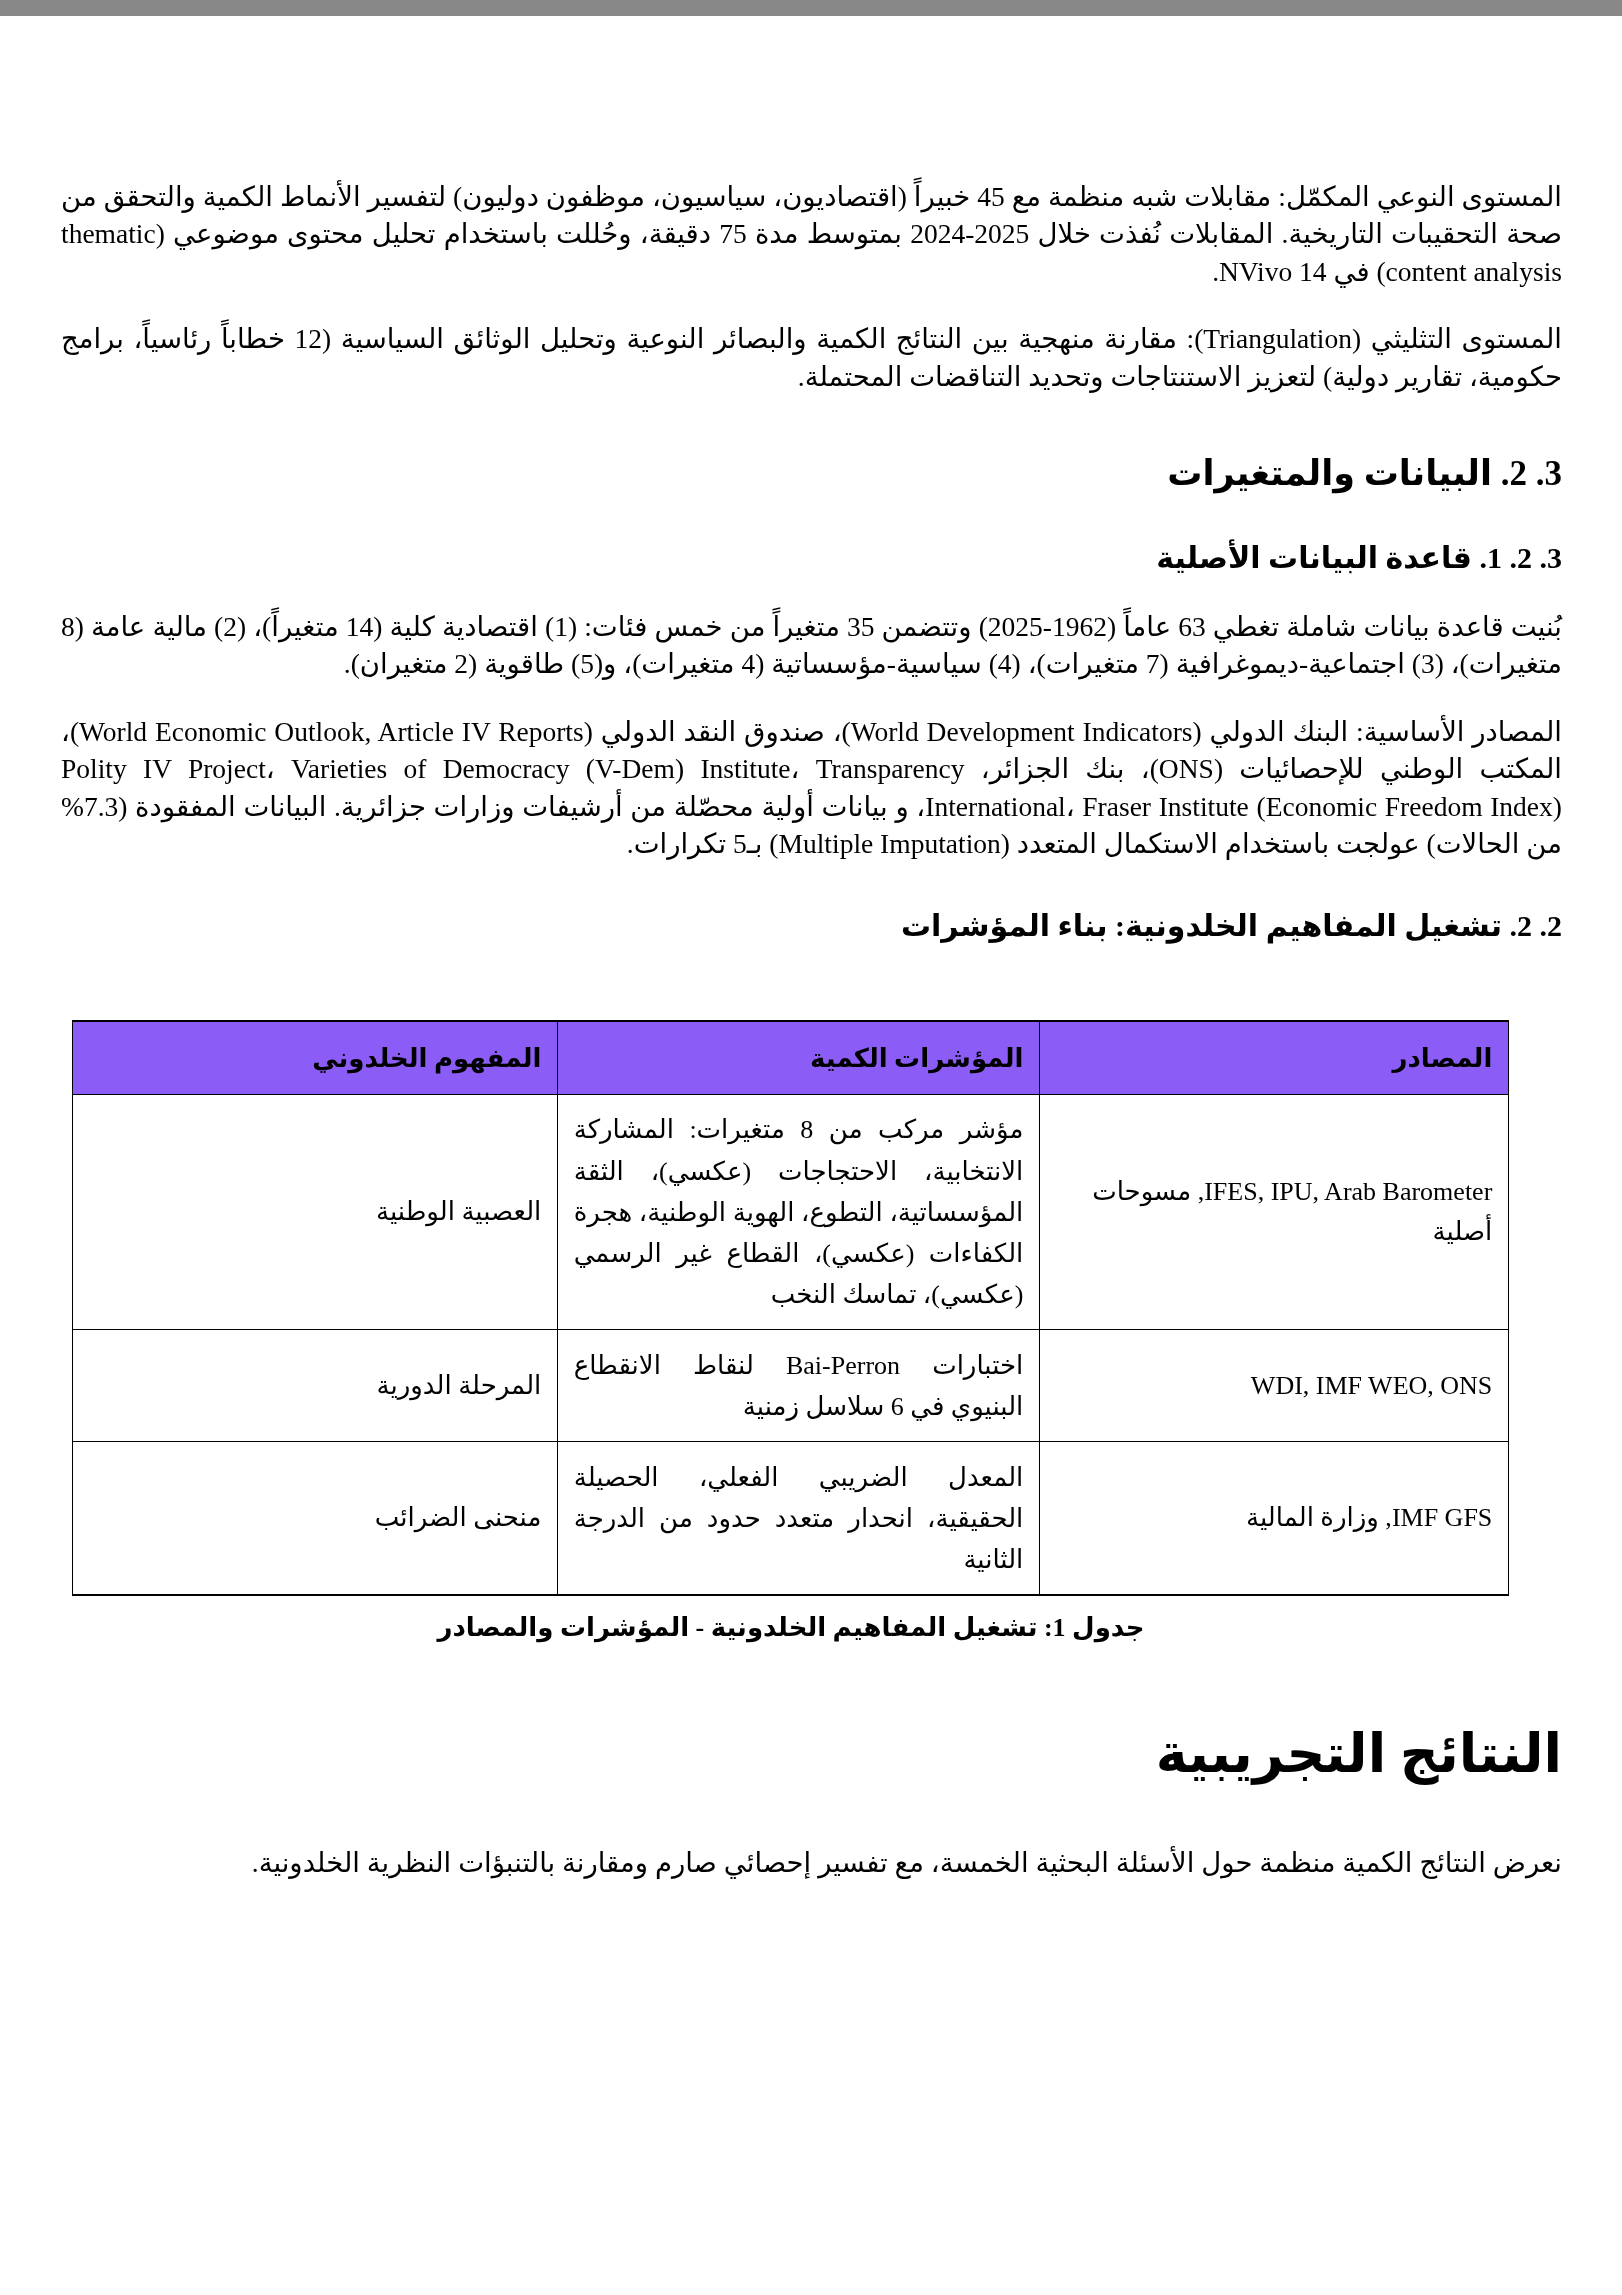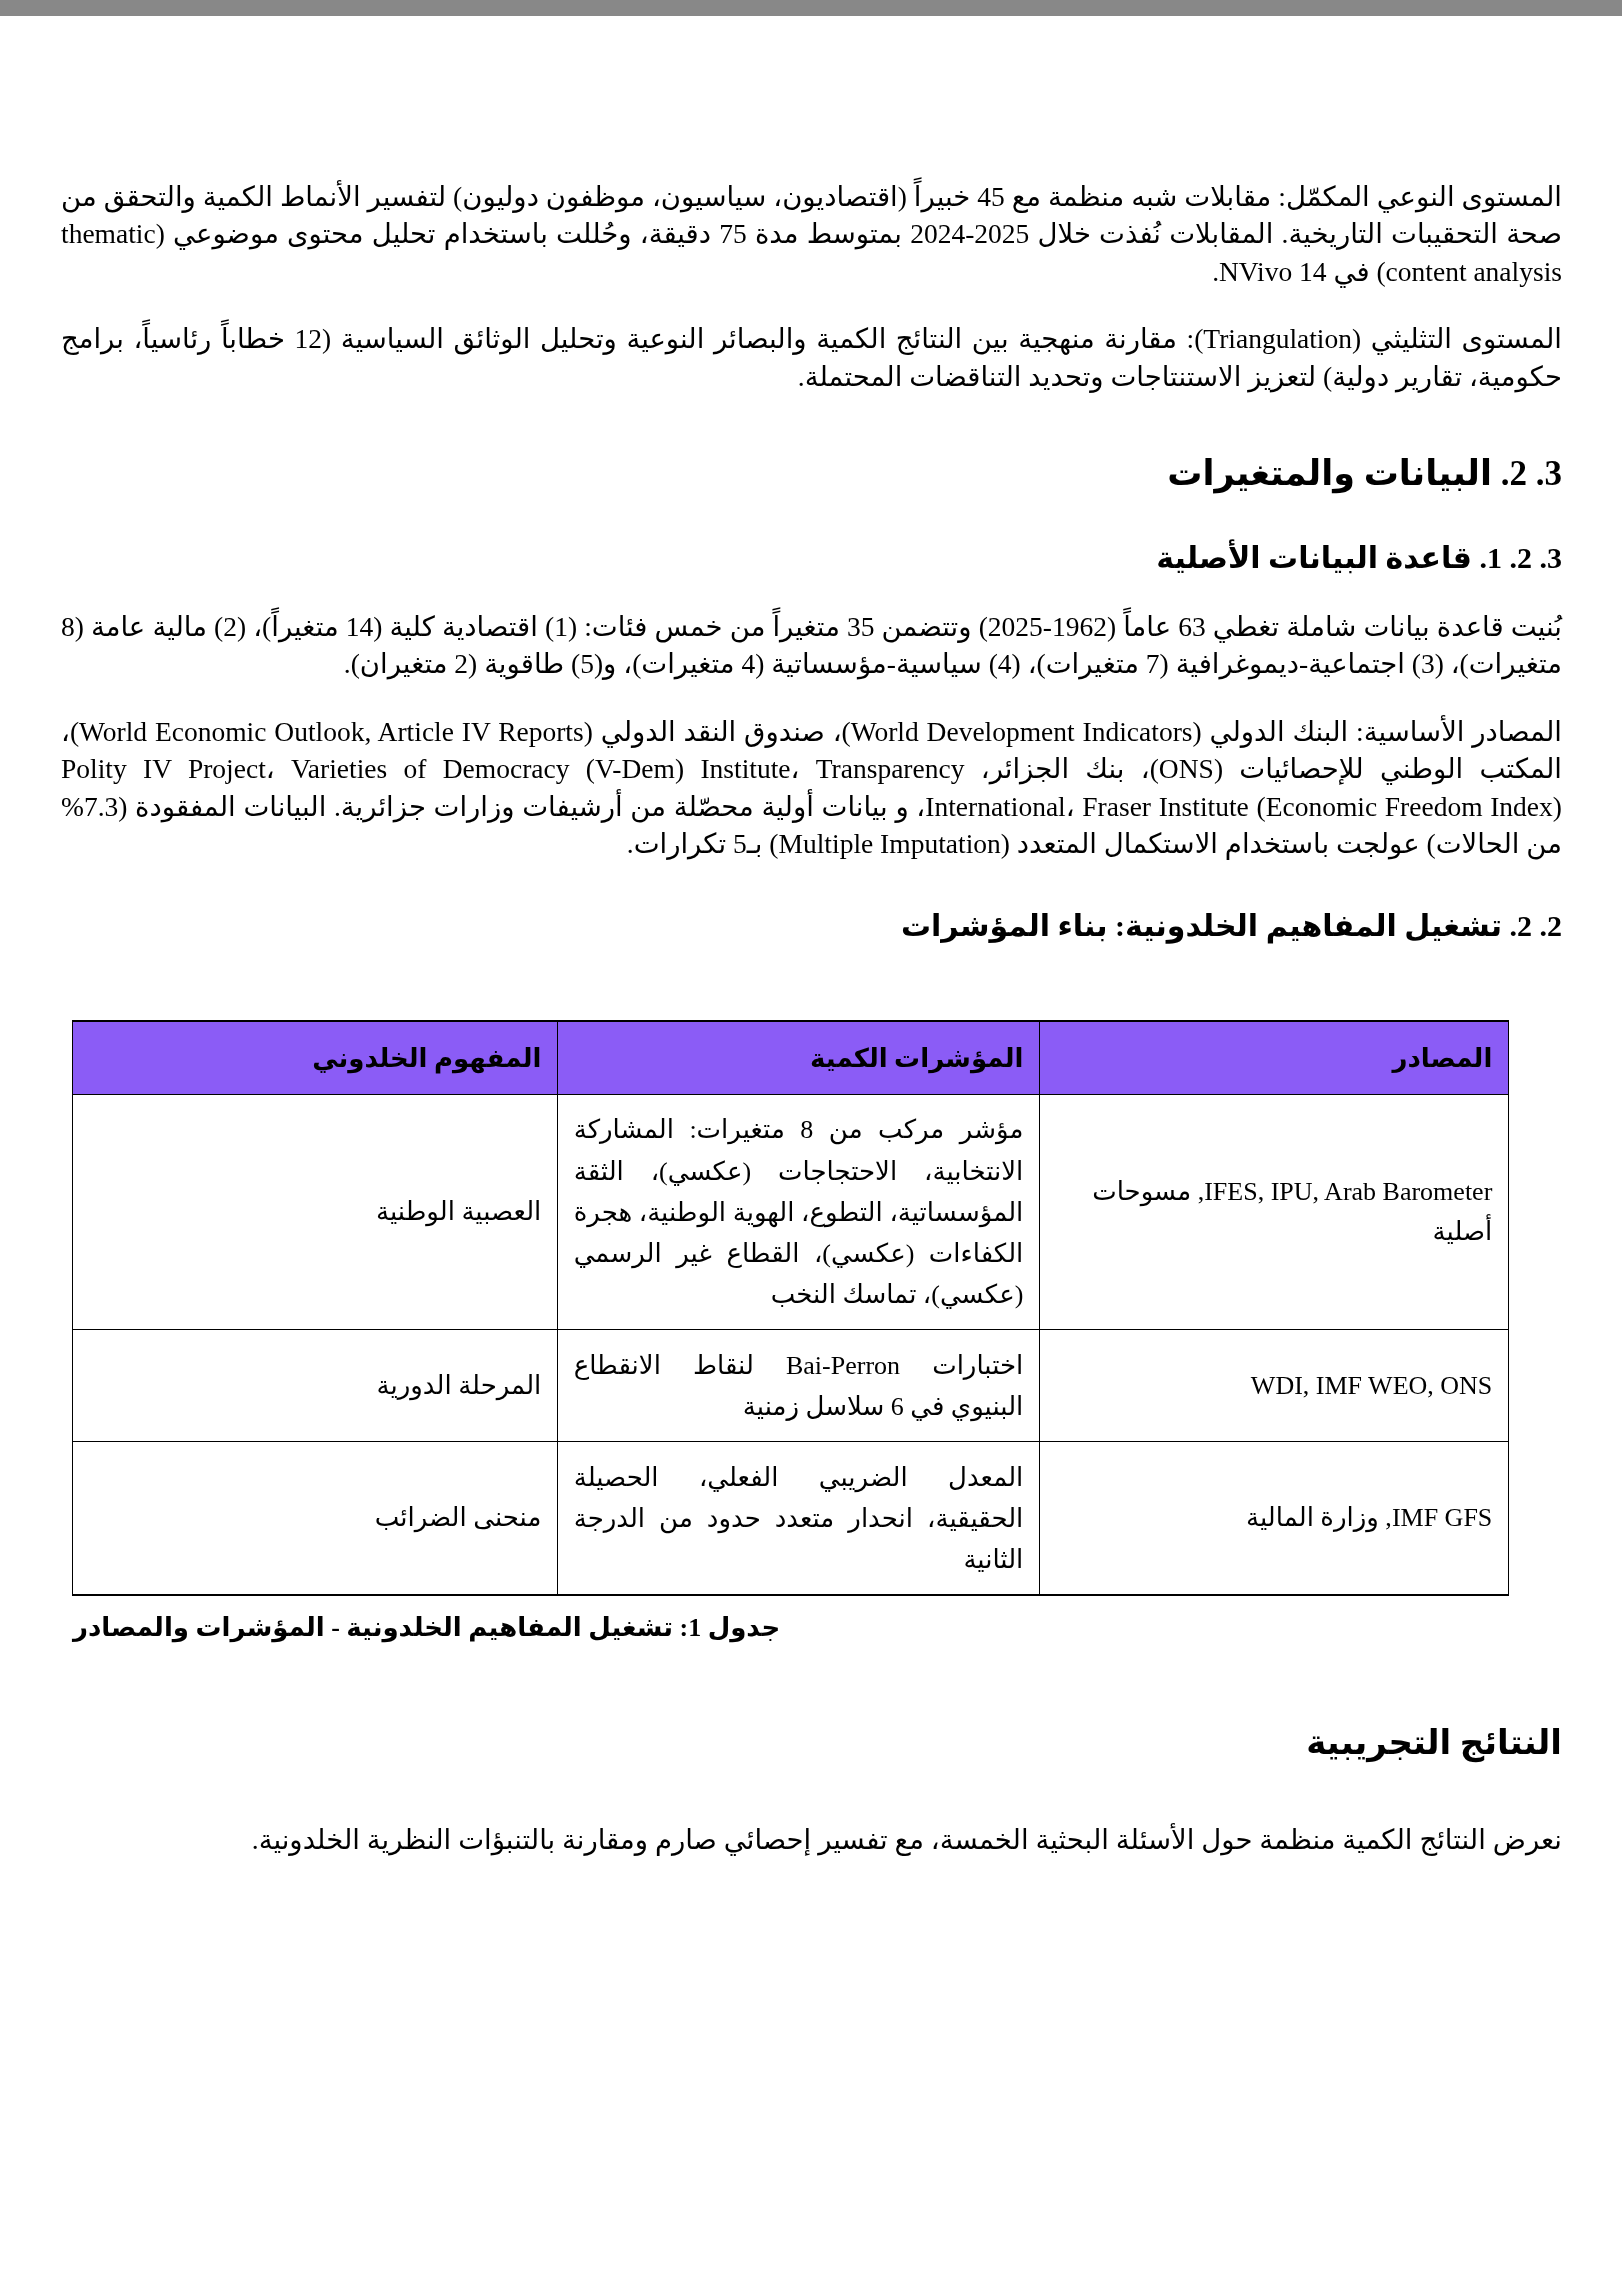--- a/index.html
+++ b/index.html
@@ -30,21 +30,21 @@
     text-align: right;
     margin: 58px 0 46px 0;
   }
   h3.sub-heading {
     font-size: 30px;
     font-weight: bold;
     text-align: right;
     margin: 46px 0 33px 0;
   }
   h1.big-heading {
-    font-size: 34px;
+    font-size: 54px;
     font-weight: bold;
     text-align: right;
     margin: 79px 0 59px 0;
   }
   table.concepts-table {
     border-collapse: collapse;
     table-layout: fixed;
     width: 1436px;
     margin: 77px 53px 0 auto; 
     border-top: 2px solid #000;
@@ -77,21 +77,21 @@
     line-height: 1.58;
   }
   td.cell-concept {
     text-align: right;
     line-height: 1.55;
     border-radius: 24px;
   }
   .table-caption {
     font-size: 26px;
     font-weight: bold;
-    text-align: left;
+    text-align: center;
     margin: 15.7px 53px 0 auto;
     width: 1436px;
   }
   p.closing-text {
     font-size: 27.5px;
     line-height: 1.36;
     text-align: justify;
     margin: 0;
   }
 </style>

